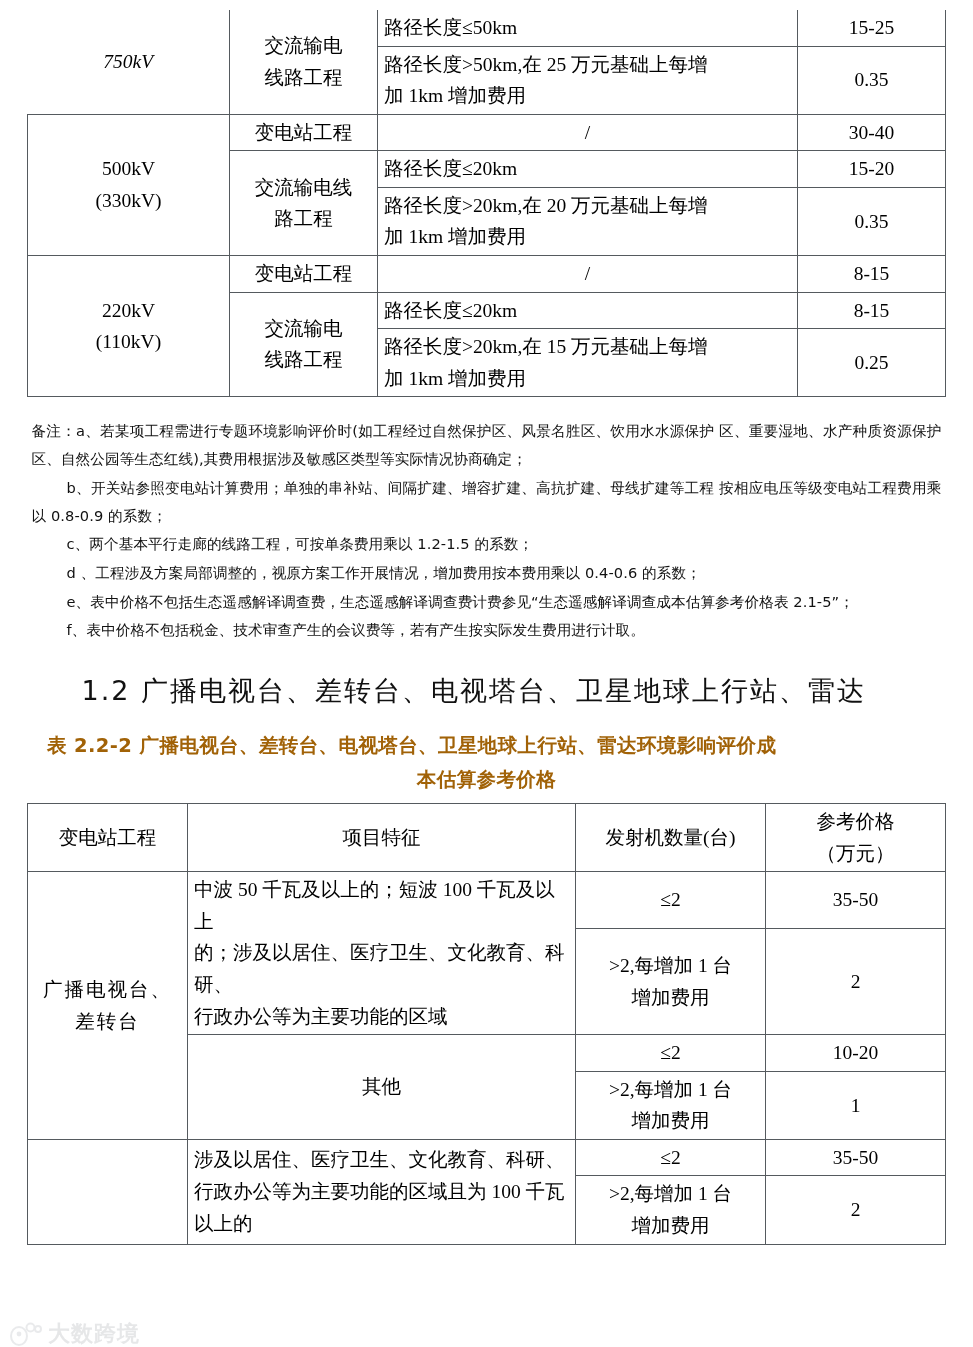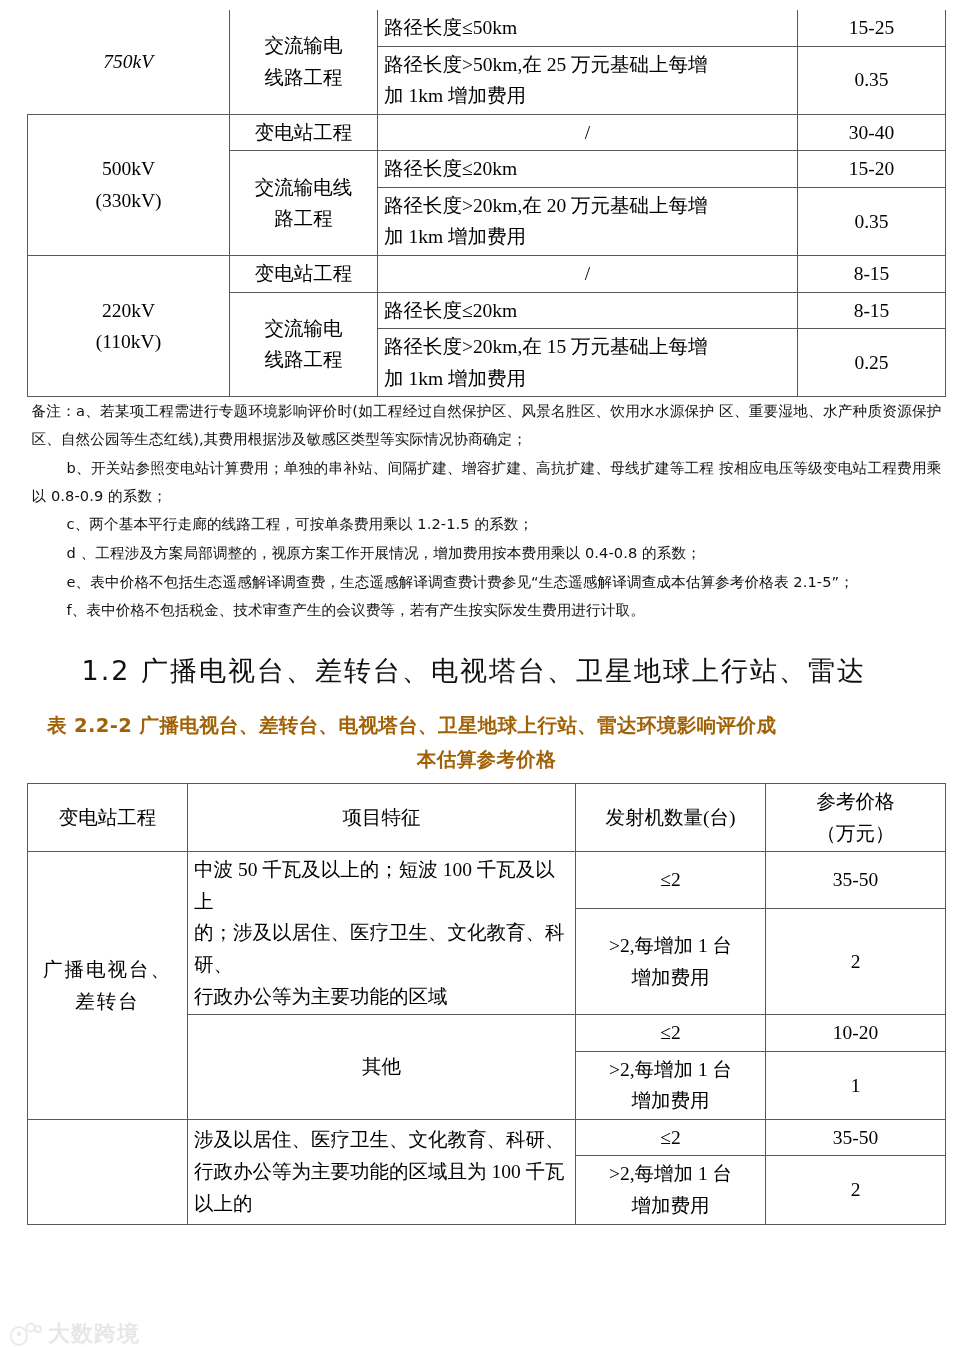--- a/index.html
+++ b/index.html
@@ -52,21 +52,21 @@
   }
   .volt-label {
     font-size: 20px;
   }
 
   .cell-multiline { line-height: 1.62; }
 
   
   .notes {
     width: 910px;
-    margin: 0 auto 0 auto;
+    margin: 20px auto 0 auto;
     font-family: "DejaVu Sans", "Liberation Sans", sans-serif;
     font-size: 14.6px;
     line-height: 1.9;
     color: #111;
     letter-spacing: 0.1px;
   }
   .notes p {
     margin: 0 0 1px 0;
     text-align: justify;
   }
@@ -208,21 +208,21 @@
         </td>
         <td class="c">0.25</td>
       </tr>
     </tbody>
   </table>
 
   <div class="notes">
     <p>备注：a、若某项工程需进行专题环境影响评价时(如工程经过自然保护区、风景名胜区、饮用水水源保护 区、重要湿地、水产种质资源保护区、自然公园等生态红线),其费用根据涉及敏感区类型等实际情况协商确定；</p>
     <p class="indent">b、开关站参照变电站计算费用；单独的串补站、间隔扩建、增容扩建、高抗扩建、母线扩建等工程 按相应电压等级变电站工程费用乘以 0.8-0.9 的系数；</p>
     <p class="indent">c、两个基本平行走廊的线路工程，可按单条费用乘以 1.2-1.5 的系数；</p>
-    <p class="indent">d 、工程涉及方案局部调整的，视原方案工作开展情况，增加费用按本费用乘以 0.4-0.8 的系数；</p>
+    <p class="indent">d 、工程涉及方案局部调整的，视原方案工作开展情况，增加费用按本费用乘以 0.4-0.6 的系数；</p>
     <p class="indent">e、表中价格不包括生态遥感解译调查费，生态遥感解译调查费计费参见“生态遥感解译调查成本估算参考价格表 2.1-5”；</p>
     <p class="indent">f、表中价格不包括税金、技术审查产生的会议费等，若有产生按实际发生费用进行计取。</p>
   </div>
 
   <div class="sec-heading">1.2 广播电视台、差转台、电视塔台、卫星地球上行站、雷达</div>
 
   <div class="tbl-caption">
     <span class="cap-line1">表 2.2-2  广播电视台、差转台、电视塔台、卫星地球上行站、雷达环境影响评价成</span>
     <span class="cap-line2">本估算参考价格</span>
   </div>

